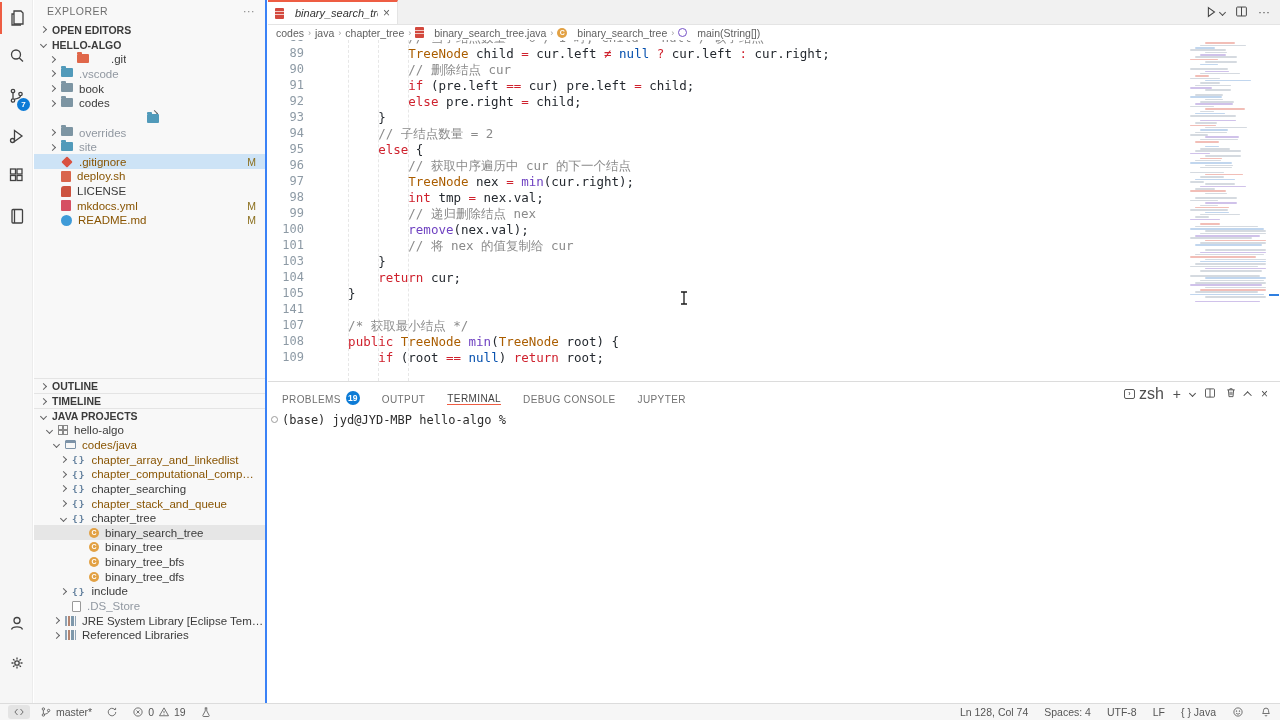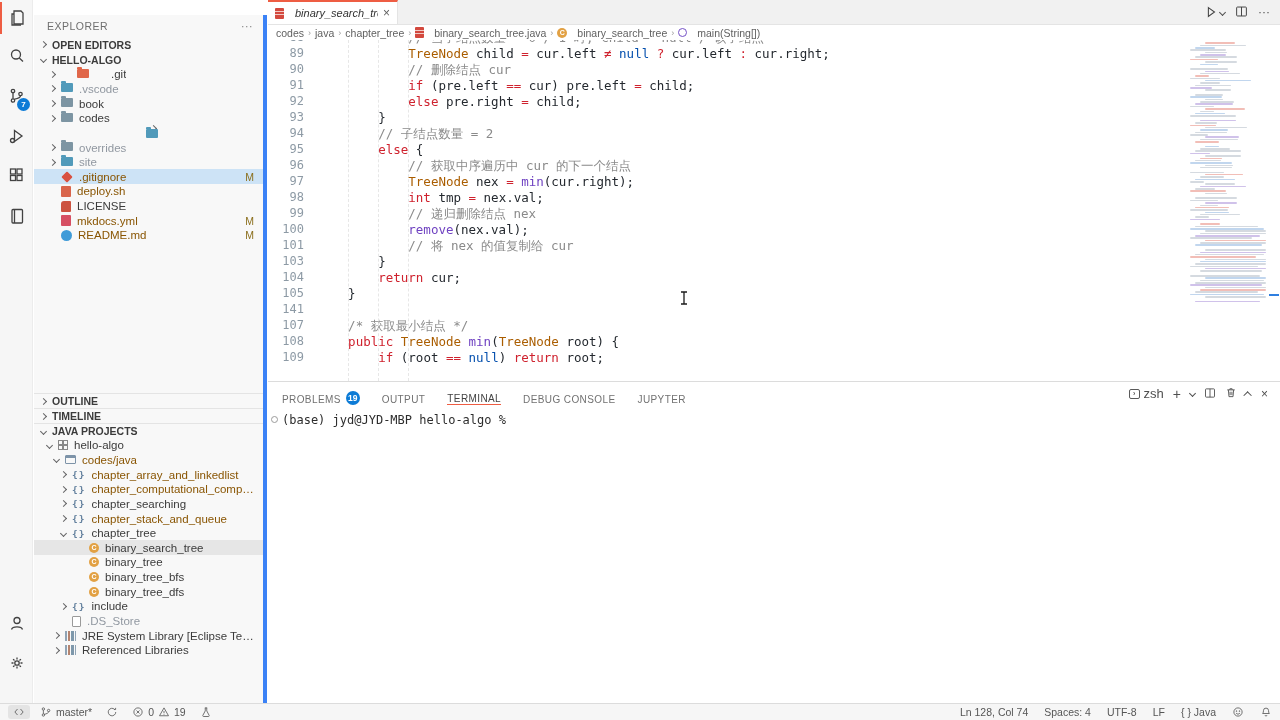--- a/index.html
+++ b/index.html
@@ -10,21 +10,21 @@
   
   #activitybar { position:absolute; left:0; top:0; width:33px; height:703px; background:#f6f6f6; border-right:1px solid #ececec; }
   .act-item { position:relative; width:33px; height:40px; display:flex; align-items:center; justify-content:center; cursor:pointer; }
   .act-item.first { height:36px; }
   .act-item.active::before { content:""; position:absolute; left:0; top:2px; bottom:2px; width:2px; background:#ee5d43; }
   .act-item svg { stroke:#424242; fill:none; stroke-width:1.3; }
   .act-badge { position:absolute; right:3px; bottom:5px; min-width:13px; height:13px; border-radius:7px; background:#0c7bd6; color:#fff; font-size:8px; line-height:13px; text-align:center; font-weight:700; }
   #activity-bottom { position:absolute; left:0; bottom:20px; width:33px; }
 
   
-  #sidebar { position:absolute; left:34px; top:15px; width:233px; height:703px; background:#f8f8f8; border-right:4px solid #3b82f6; }
+  #sidebar { position:absolute; left:34px; top:0; width:233px; height:703px; background:#f8f8f8; border-right:2px solid #3b82f6; }
   #sidebar-header { height:22px; display:flex; align-items:center; justify-content:space-between; padding:0 10px 0 13px; color:#6f6f6f; font-size:10.5px; letter-spacing:.5px; }
   .sec-row { height:15px; display:flex; align-items:center; padding-left:4px; font-weight:700; font-size:10.5px; color:#3b3b3b; cursor:pointer; }
   .sec-row.bordered { border-top:1px solid #e4e4e4; }
   .chev { width:5px; height:5px; border-right:1.2px solid #646465; border-bottom:1.2px solid #646465; transform:rotate(-45deg); margin:0 6px 0 3px; flex:none; }
   .chev.down { transform:rotate(45deg); }
   .chev.none { border:none; }
   .tree-row { height:14.65px; display:flex; align-items:center; cursor:pointer; white-space:nowrap; }
   .tree-row .label { overflow:hidden; text-overflow:ellipsis; }
   .tree-row.selected { background:#cde3f6; }
   .tree-row.hovered { background:#e6e6e6; }
@@ -592,21 +592,21 @@
       </div>
       <div class="ptab">
         <span>DEBUG CONSOLE</span>
       </div>
       <div class="ptab">
         <span>JUPYTER</span>
       </div>
       <div id="panel-controls">
         <span style="display: flex; align-items: center; gap: 4px; cursor: pointer;">
           <span class="term-sm-ic">›</span>
-          <span style="font-size: 13px;">zsh</span>
+          <span style="font-size: 16px;">zsh</span>
         </span>
         <span class="pc-glyph" style="font-size: 14px;">+</span>
         <span class="chev-dn-sm"></span>
         <span style="cursor: pointer;"><svg width="12" height="12" viewBox="0 0 16 16">
             <rect x="2" y="2.5" width="12" height="11" rx="1"></rect>
             <line x1="8" y1="2.5" x2="8" y2="13.5"></line>
           </svg></span>
         <span style="cursor: pointer;"><svg width="12" height="13" viewBox="0 0 16 16">
             <path d="M3 4.5h10 M6.5 4.5V3h3v1.5 M4.5 4.5l.8 9h5.4l.8-9 M6.8 7v4.5 M9.2 7v4.5"></path>
           </svg></span>

